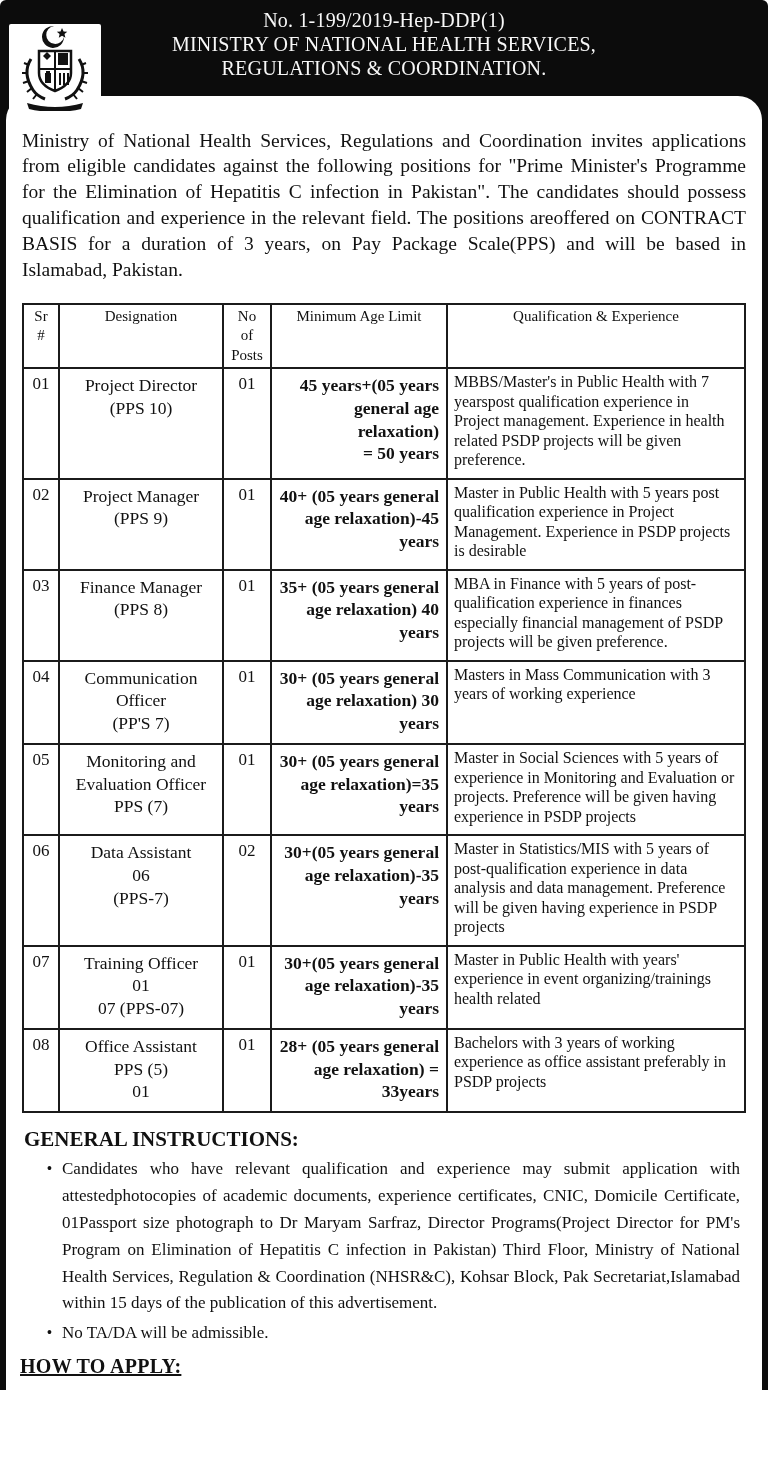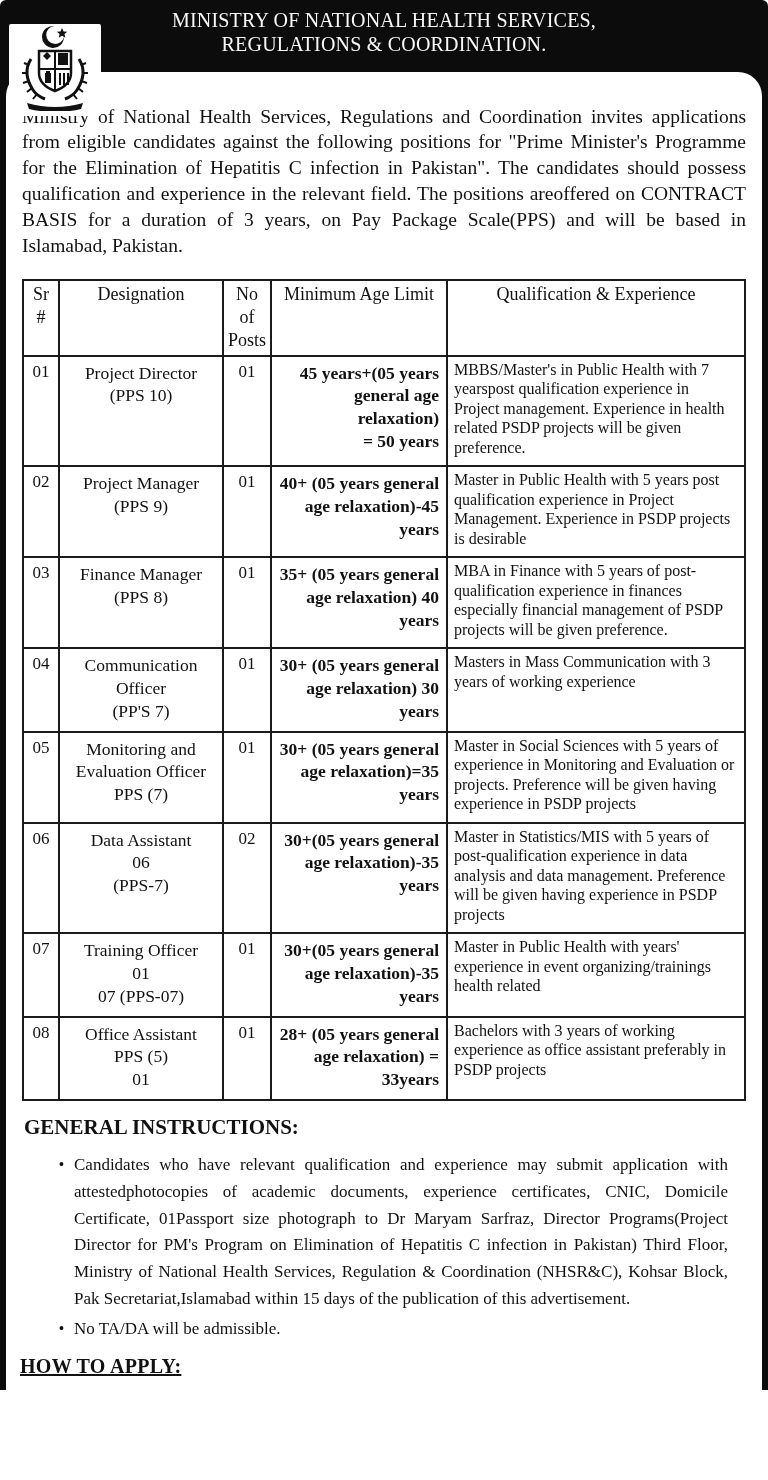--- a/index.html
+++ b/index.html
@@ -47,38 +47,38 @@
     margin:9px auto 4px;
     width:722px;
     table-layout:fixed;
   }
   table.jobs th, table.jobs td {
     border:2px solid #1b1b1b;
     vertical-align:top;
   }
   table.jobs th {
     font-weight:normal;
-    font-size:18px;
+    font-size:15px;
     line-height:1.3;
     text-align:center;
     padding:2px 1px;
     white-space:pre-line;
   }
   td.c-sr    { text-align:center; font-size:17px;  padding-top:5px; }
   td.c-desig { text-align:center; font-size:17.5px; line-height:1.3; white-space:pre-line; padding:5px 2px; }
   td.c-posts { text-align:center; font-size:17px;  padding-top:5px; }
   td.c-age   { text-align:right; font-size:17.5px; line-height:1.3; white-space:pre-line; padding:5px 7px 8px;font-weight:bold; }
   td.c-qual  { font-size:16px; line-height:1.22; padding:3px 6px 8px; text-align:left; }
 
   
   .gi-heading {
     font-size:21px; font-weight:bold;
     margin:14px 0 4px 6px;
   }
-  ul.bullets { list-style:none; margin:12px; padding:0 10px 0 44px;font-family:Liberation Serif, serif; }
+  ul.bullets { list-style:none; margin:0; padding:0 10px 0 44px;font-family:Liberation Serif, serif; }
   ul.bullets li {
     position:relative;
     font-size:17px;
     line-height:1.58;
     text-align:justify;
     margin-bottom:3px;
   }
   ul.bullets li::before {
     content:"\2022";
     position:absolute; left:-15px; top:2px;
@@ -115,20 +115,21 @@
           <line x1="24" y1="44" x2="56" y2="44" stroke="#111" stroke-width="2"></line>
           <path d="M28 31 l4 4 4 -4 -4 -4 z" fill="#111"></path>
           <path d="M43 28 h10 v12 h-10 z" fill="#111"></path>
           <path d="M30 48 h6 v10 h-6 z M31 46 h4 v2 h-4 z" fill="#111"></path>
           <path d="M44 48 h2 v12 h-2 z M48 48 h2 v12 h-2 z M52 48 h2 v12 h-2 z" fill="#111"></path>
 
           <path d="M12 78 q28 8 56 0 l-2 6 q-26 6 -52 0 z" fill="#111"></path>
         </svg>
       </span>
     </div>
+    <div class="header-line">No. 1-199/2019-Hep-DDP(1)</div>
     <div class="header-line">MINISTRY OF NATIONAL HEALTH SERVICES,</div>
     <div class="header-line">REGULATIONS &amp; COORDINATION.</div>
   </div>
 
   <div class="paper">
 
     <p class="intro">Ministry of National Health Services, Regulations and Coordination invites applications from eligible candidates against the following positions for "Prime Minister's Programme for the Elimination of Hepatitis C infection in Pakistan". The candidates should possess qualification and experience in the relevant field. The positions areoffered on CONTRACT BASIS for a duration of 3 years, on Pay Package Scale(PPS) and will be based in Islamabad, Pakistan.</p>
 
     <table class="jobs">
       <colgroup>

